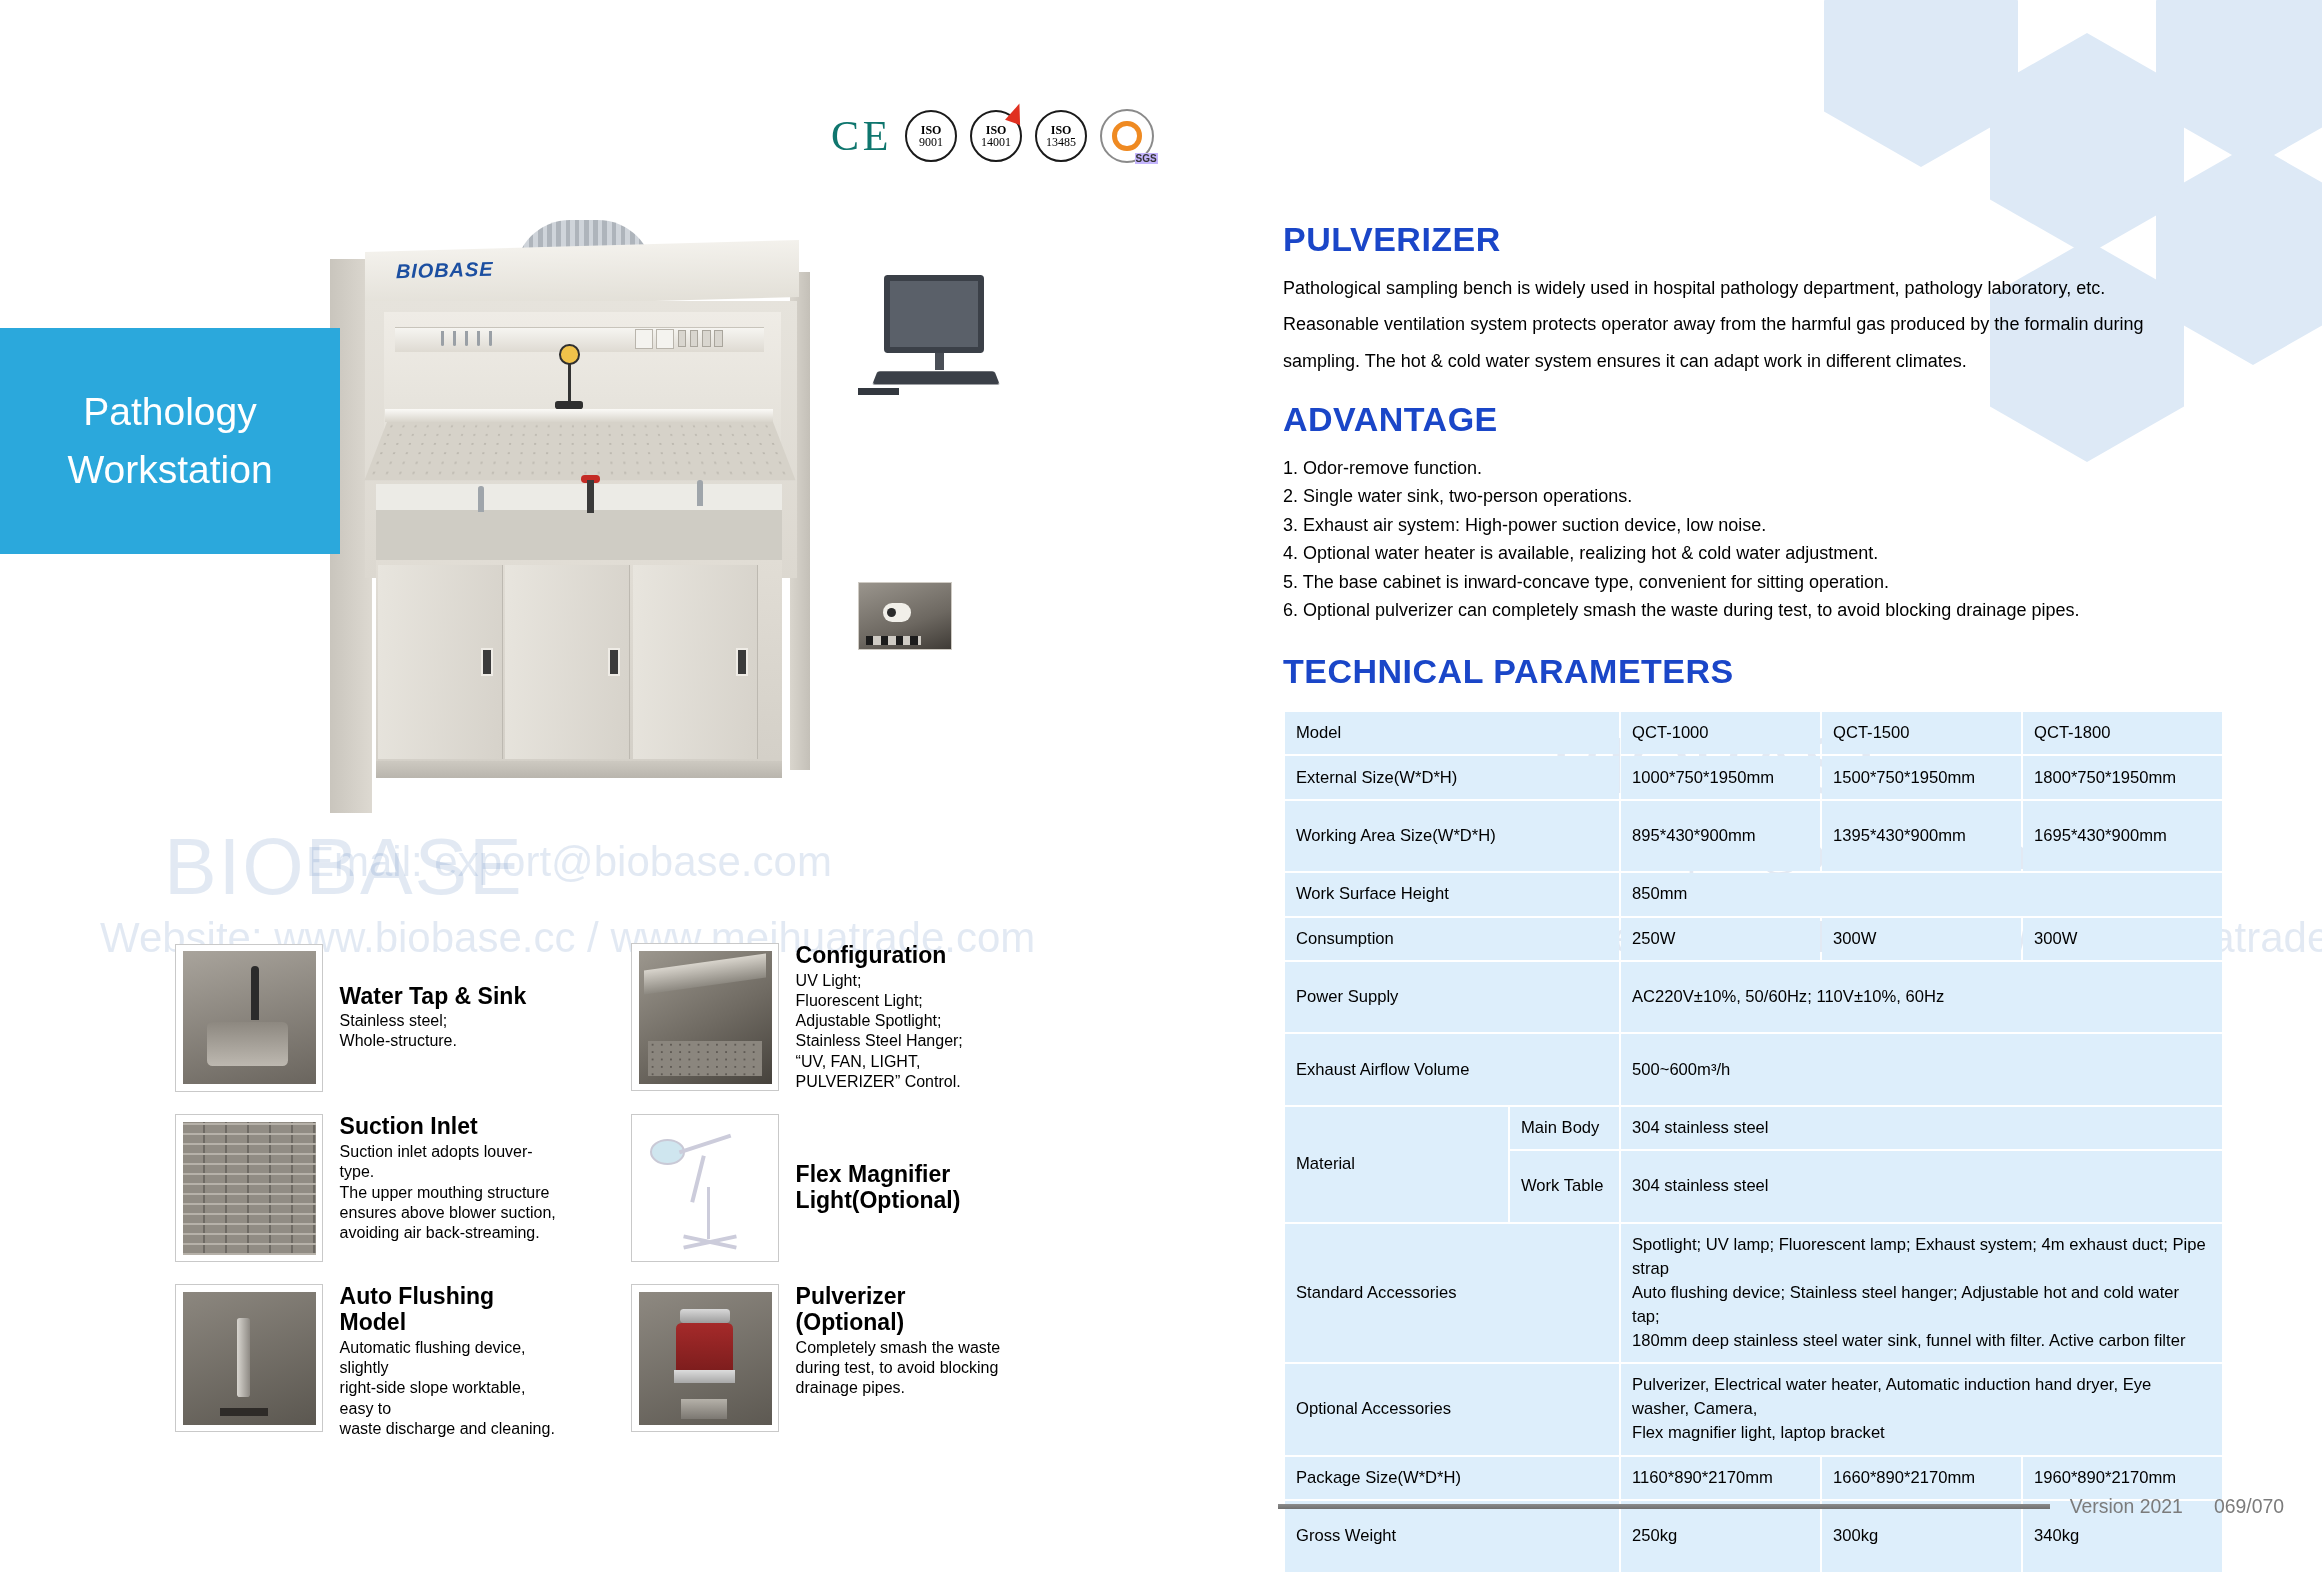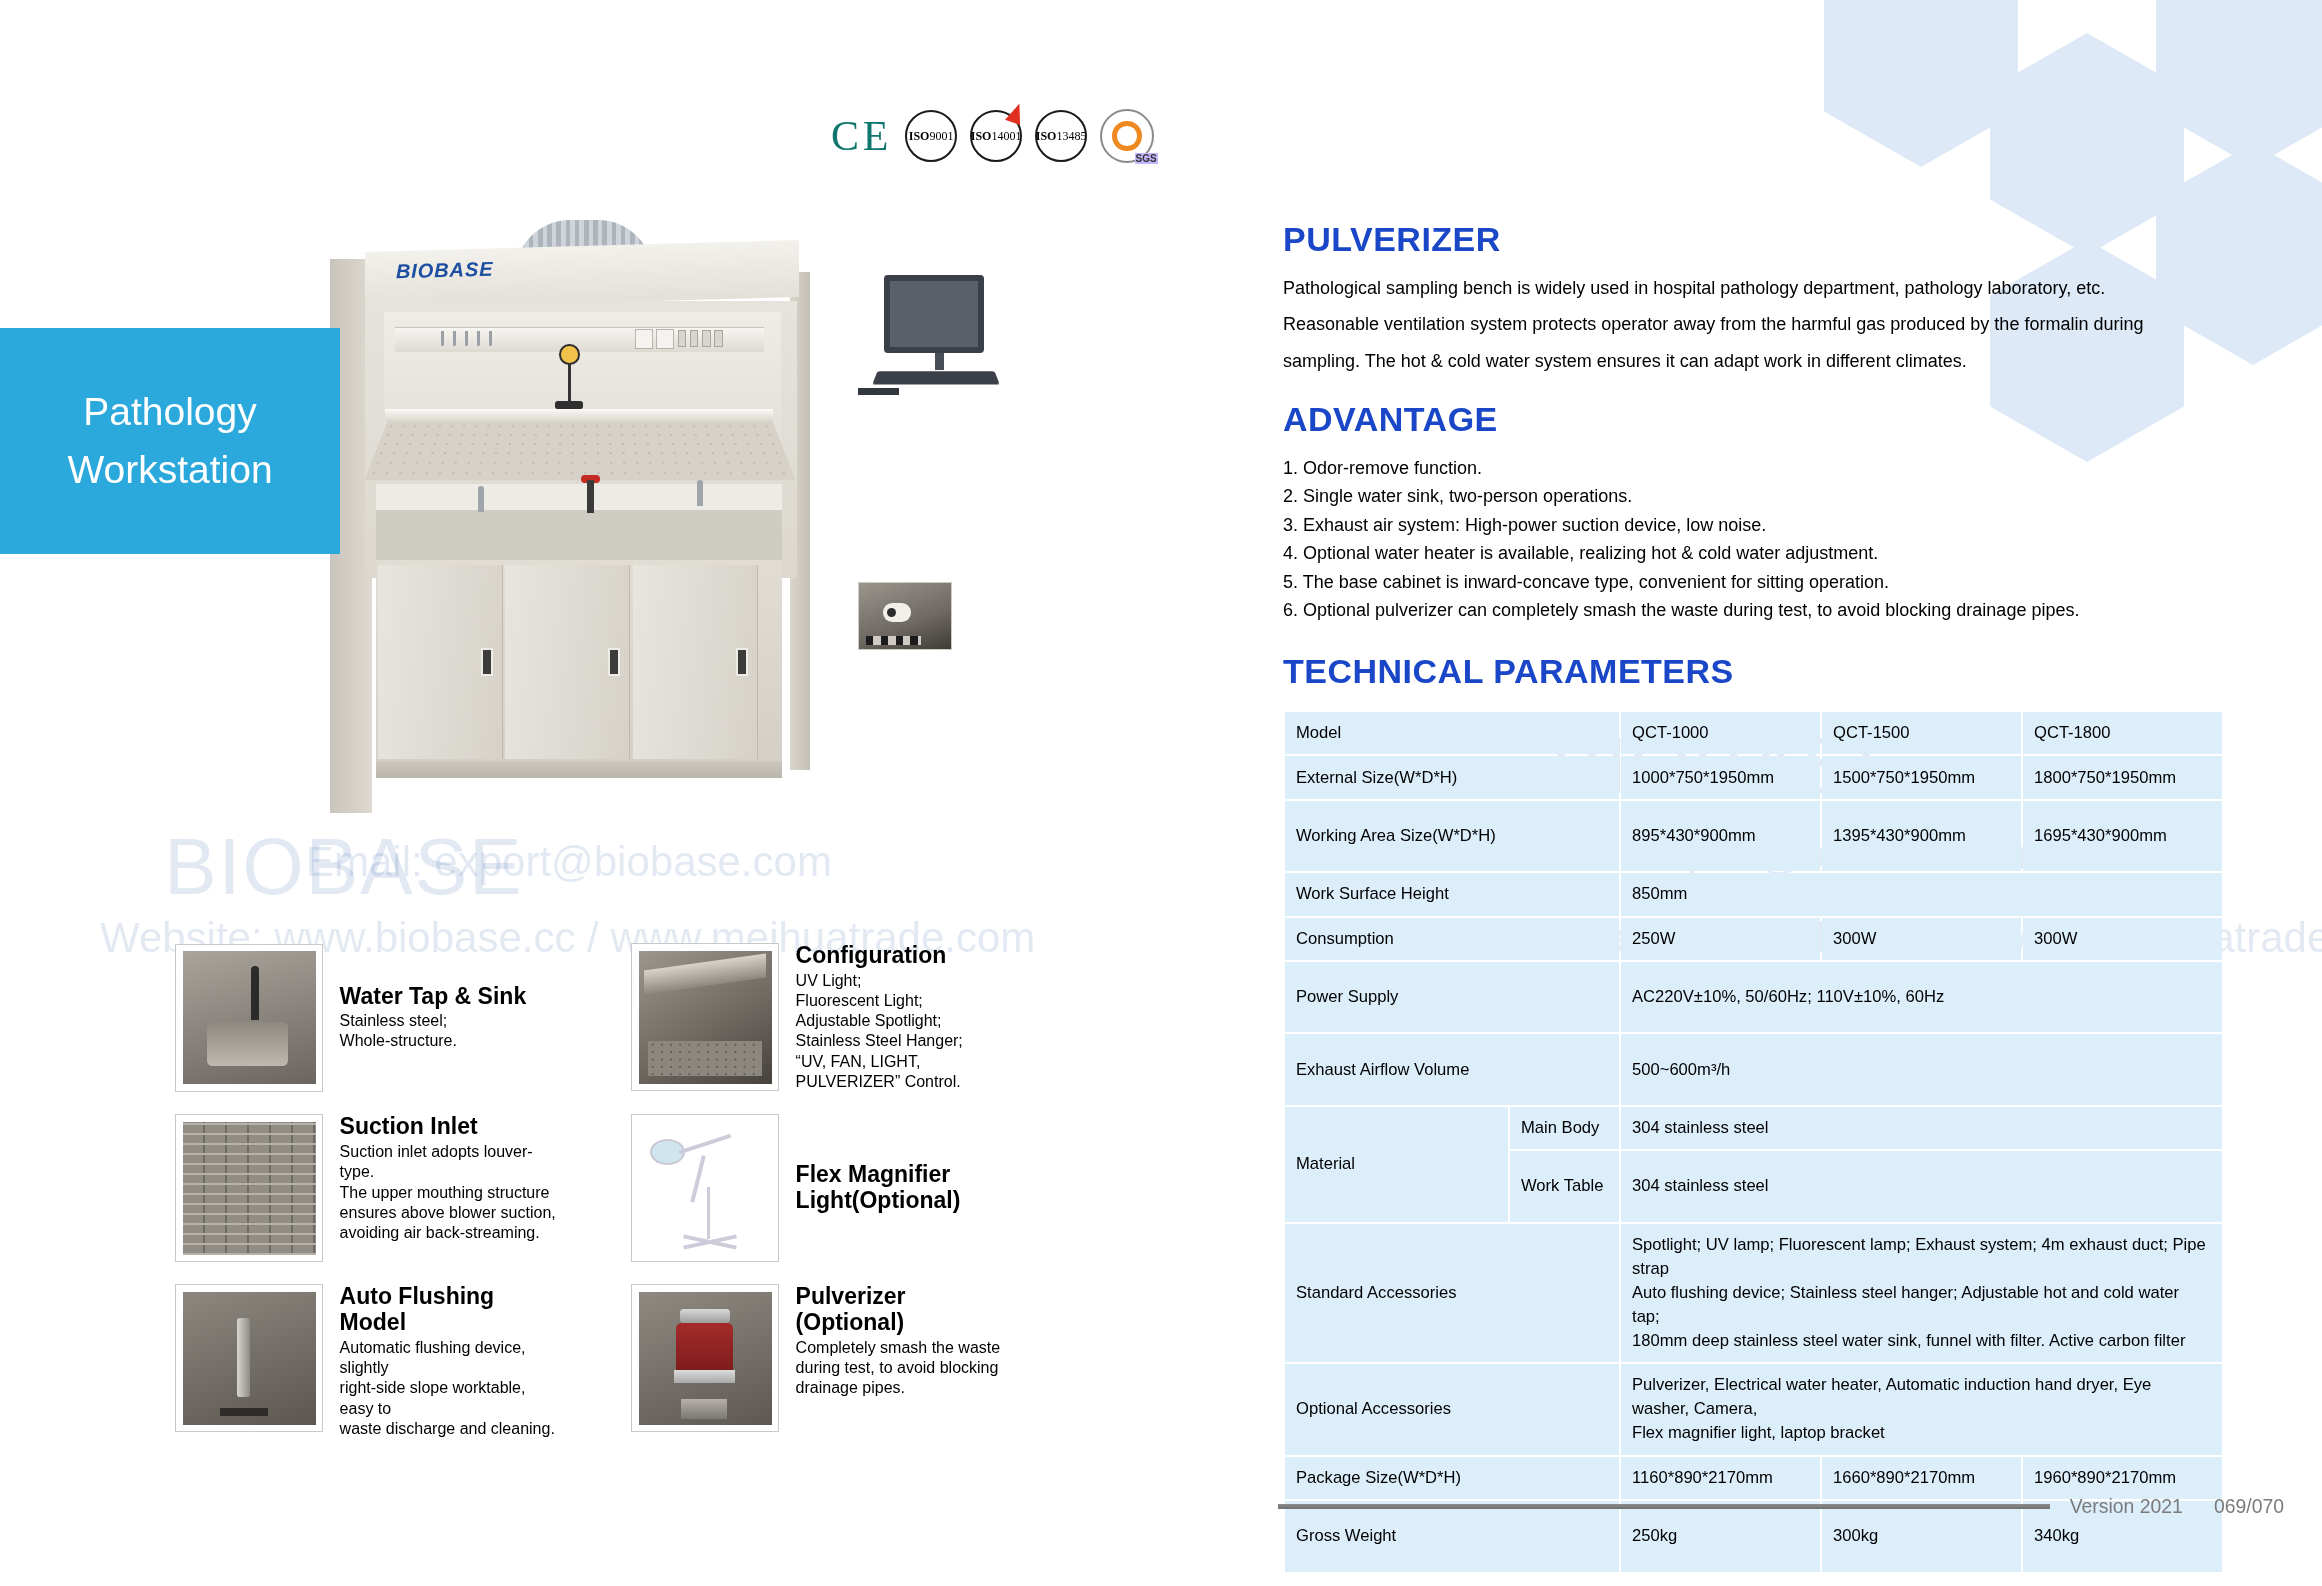--- a/index.html
+++ b/index.html
@@ -67,21 +67,21 @@
     font-weight: 300;
     color: #0f766e;
     font-family: "Liberation Serif", serif;
   }
   .cert-ring {
     width: 48px;
     height: 48px;
     border-radius: 50%;
     border: 2.8px solid #1a1a1a;
     display: flex;
-    flex-direction: row;
+    flex-direction: column;
     justify-content: center;
     align-items: center;
     position: relative;
     background: #fff;
   }
   .cert-ring .t1 {
     font-size: 12px;
     font-weight: bold;
     line-height: 1;
     font-family: "Liberation Serif", serif;

